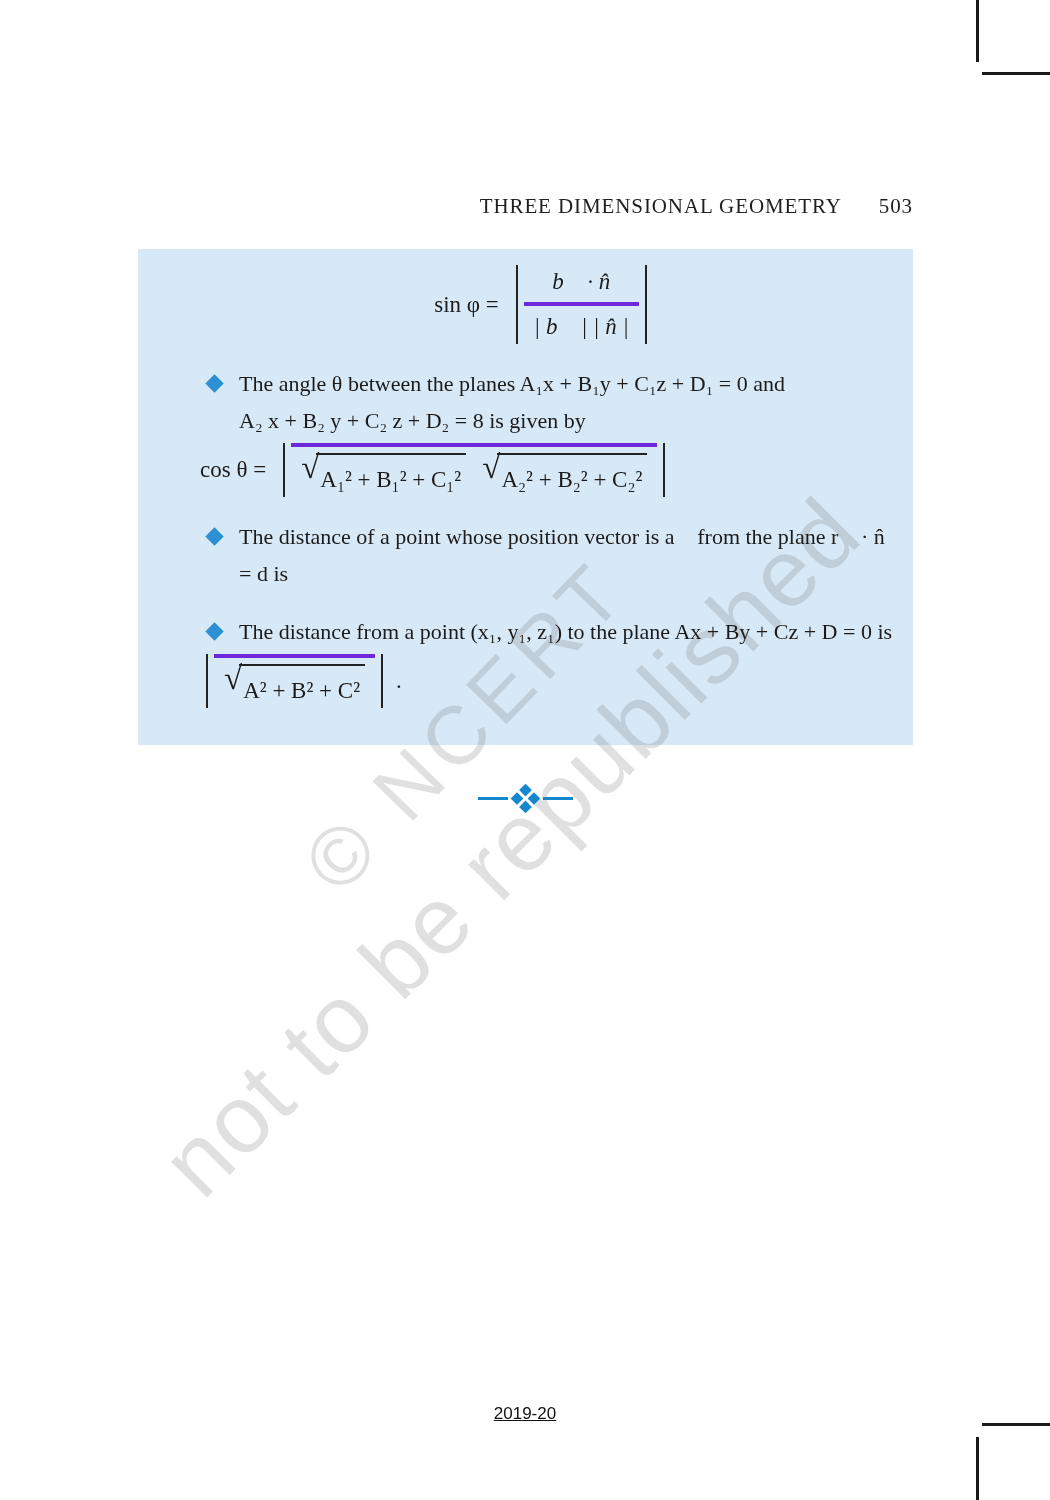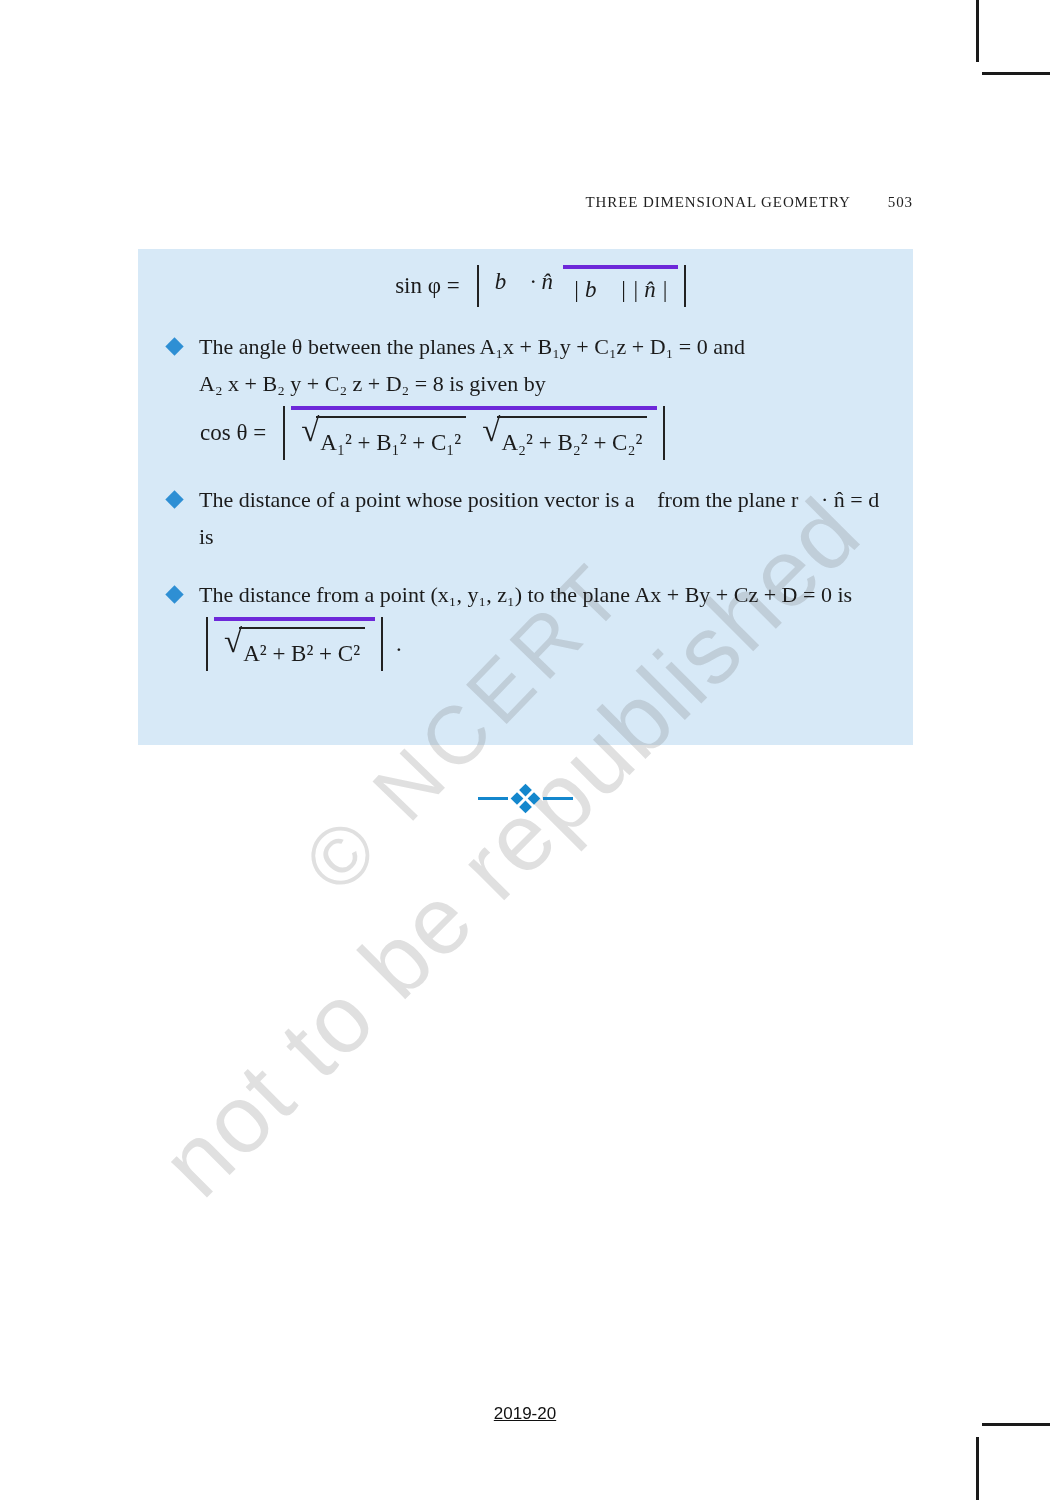--- a/index.html
+++ b/index.html
@@ -5,48 +5,48 @@
   html,body { margin:0; padding:0; background:#ffffff; }
   #page {
     position:relative; width:1050px; height:1500px; background:#ffffff;
     font-family:"Liberation Serif","DejaVu Serif",serif; color:#1b1b1b; overflow:hidden;
   }
 
   
   .page-header {
     position:absolute; top:194px; right:137px;
     display:flex; align-items:baseline; gap:37px;
-    font-size:15px; letter-spacing:0.9px; color:#1f1f1f;
+    font-size:21px; letter-spacing:0.9px; color:#1f1f1f;
   }
 
   
   .bluebox {
     position:absolute; left:138px; top:249px; width:775px; height:496px;
     background:#d7e9f7;
   }
   .box-content { position:relative; z-index:3; padding-top:12px; font-size:23px; }
 
   
   .formula-row { display:flex; align-items:center; }
   .formula-center { justify-content:center; margin:4px 0 8px 36px; }
   .lhs { margin-right:11px; }
   .abs { display:inline-flex; align-items:stretch; }
   .abs .vbar { width:0; border-left:2px solid #222; margin:0 6px; }
-  .frac { display:flex; justify-content:center; text-align:center; }
+  .frac { display:flex; flex-direction:column; justify-content:center; text-align:center; }
   .frac .num { padding:2px 10px 5px; line-height:30px; white-space:nowrap; }
   .frac .den { border-top:4px solid #6d28d9; padding:6px 10px 2px; line-height:30px; white-space:nowrap; }
   .den-roots { display:flex; justify-content:center; gap:16px; }
   .sqrt { display:inline-flex; align-items:flex-start; }
   .radical { font-size:33px; line-height:28px; margin-right:-3px; }
   .radicand { border-top:2px solid #222; padding:10px 5px 0 4px; white-space:nowrap;text-align:right; }
   .ital { font-style:italic; }
   .period { align-self:flex-end; margin:0 0 14px 7px; }
 
   
-  .bullet-row { display:flex; align-items:flex-start; margin-top:21px; }
+  .bullet-row { display:flex; align-items:flex-start; margin-top:21px;padding-left:40px; }
   .bullet-icon { flex:none; width:13px; height:13px; background:#2e8fd4; transform:rotate(45deg); margin:12px 18px 0 30px; }
   .bullet-text { font-size:22px; line-height:37px; color:#1b1b1b; padding-right:18px; }
   .formula-indent { margin:4px 0 6px 62px; }
 
   
   .wm {
     position:absolute; font-family:"Liberation Sans",sans-serif;
     color:rgba(100,100,100,0.20); white-space:nowrap;
     transform-origin:0 0; z-index:2; pointer-events:none; line-height:1;
   }

